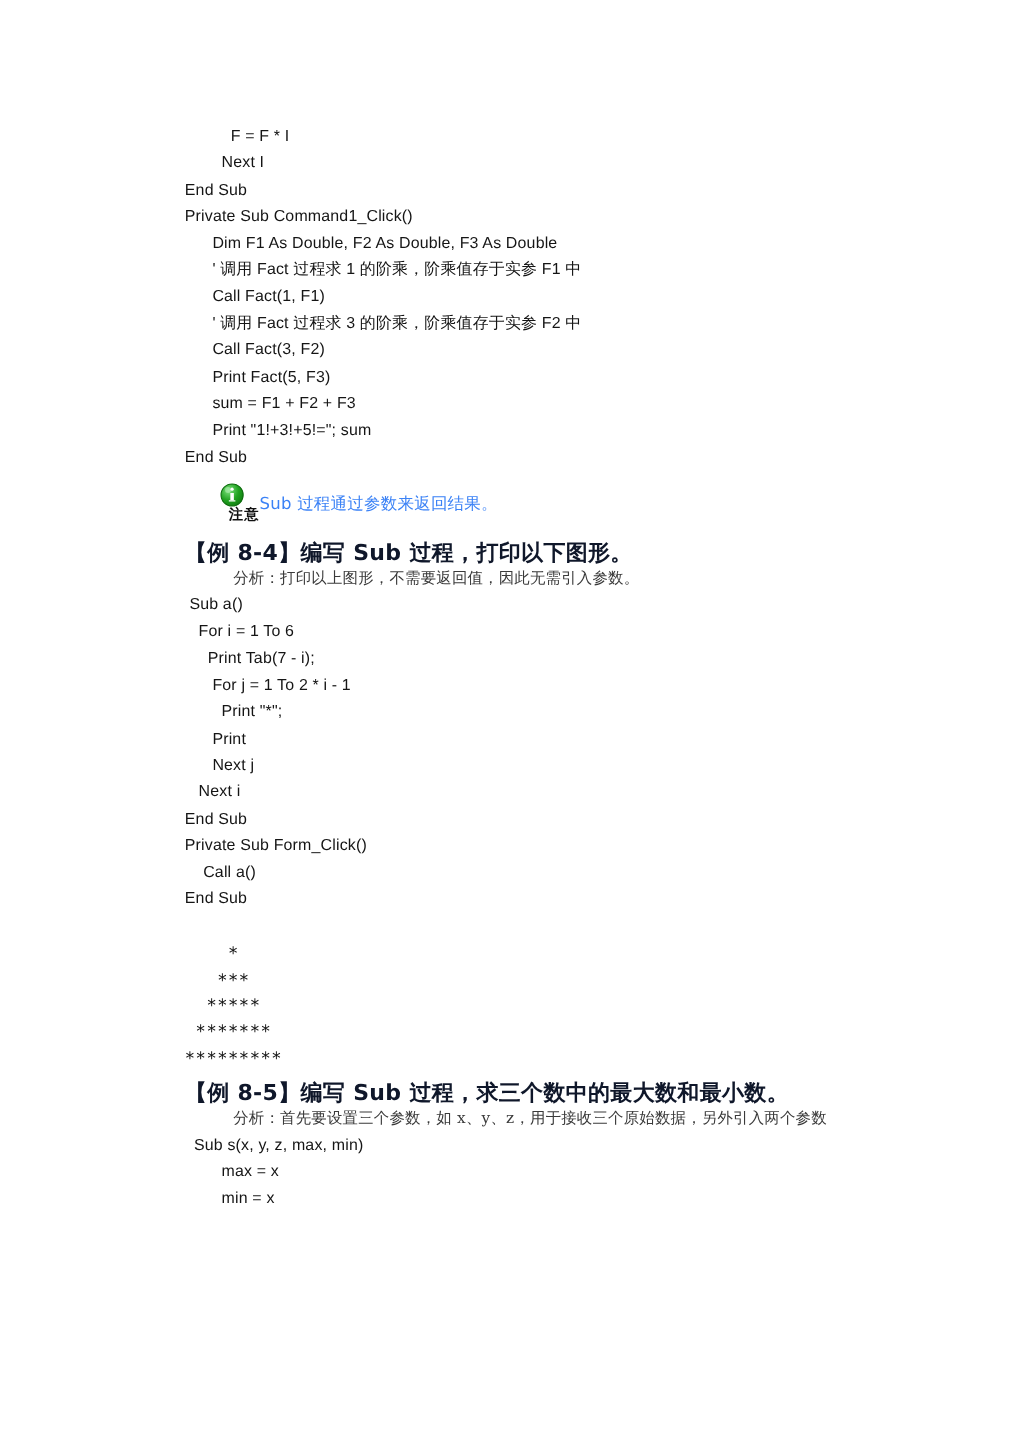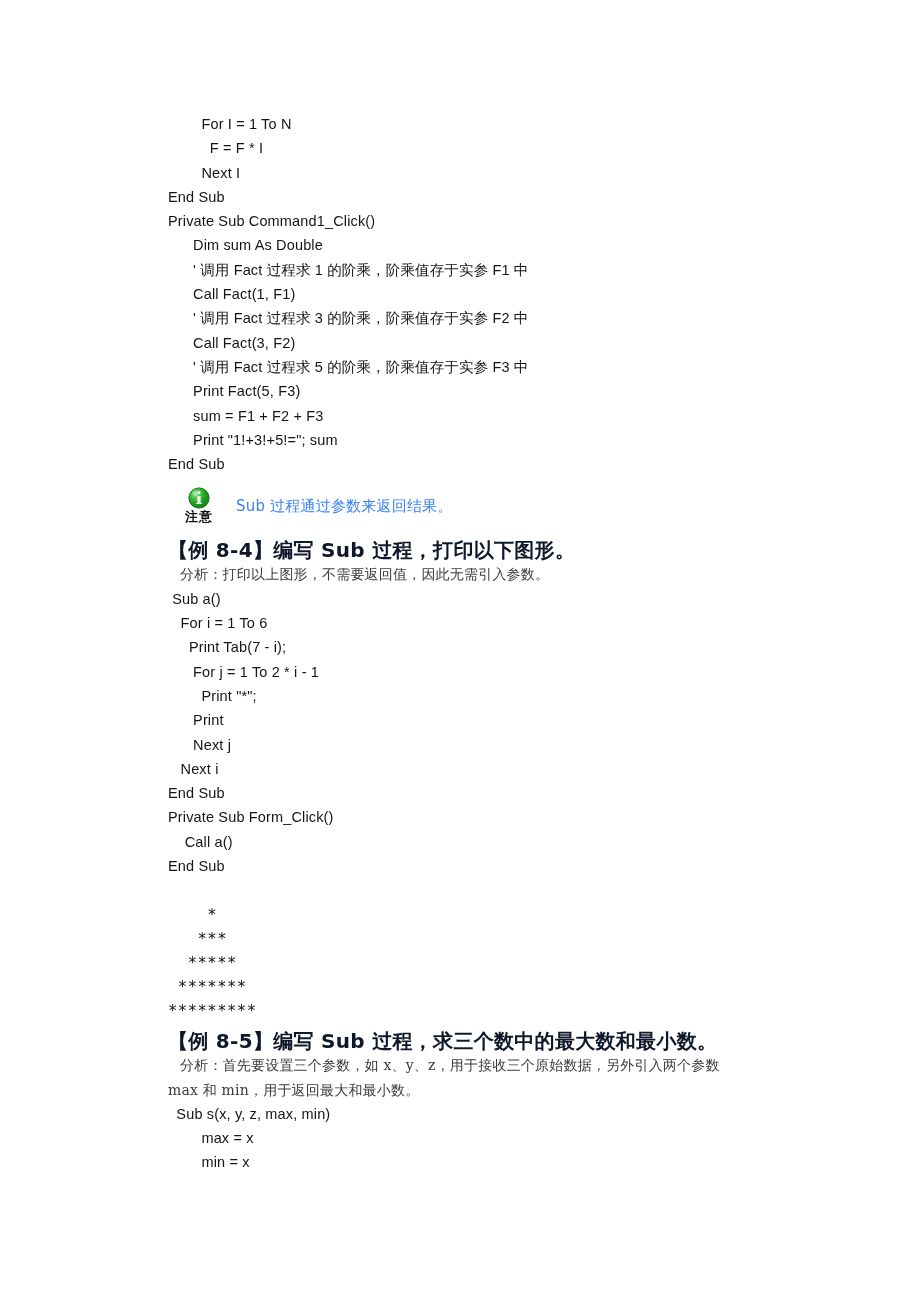--- a/index.html
+++ b/index.html
@@ -44,24 +44,24 @@
   }
 
   
   .note-block {
     position: relative;
     margin-top: 11px;
     height: 49px;
   }
   .note-icon-wrap {
     position: absolute;
-    left: 6px;
+    left: 18px;
     top: 0px;
     width: 50px;
-    text-align: center;
+    text-align: right;
   }
   .note-icon {
     width: 22px;
     height: 22px;
     margin: 0 auto;
     display: block;
   }
   .note-icon-label {
     font-family: "DejaVu Sans", sans-serif;
     font-weight: bold;
@@ -94,20 +94,21 @@
   }
 
   
   .analysis {
     font-family: "DejaVu Serif", "Liberation Serif", serif;
     font-size: 14px;
     line-height: 24.3px;
     color: #3a3a3a;
     text-indent: 12px;
     letter-spacing: 0.2px;
+    margin-left: 32px;
   }
 
   
   .star-block {
     margin-top: 26px;
     margin-bottom: 6px;
   }
   .star-row {
     font-family: "DejaVu Sans Mono", "Liberation Mono", monospace;
     font-size: 15.5px;
@@ -117,34 +118,32 @@
     letter-spacing: 0.5px;
   }
 </style>
 </head>
 <body>
 
 <div id="page">
   <div id="content">
 
     <div>
-      <div class="code-line">        For I = 1 To N</div>
       <div class="code-line">          F = F * I</div>
       <div class="code-line">        Next I</div>
       <div class="code-line">End Sub</div>
       <div class="code-line">Private Sub Command1_Click()</div>
-      <div class="code-line">      Dim sum As Double</div>
+      <div class="code-line">      Dim F1 As Double, F2 As Double, F3 As Double</div>
 
       <div class="code-line cjk">      ' 调用 Fact 过程求 1 的阶乘，阶乘值存于实参 F1 中</div>
       <div class="code-line">      Call Fact(1, F1)</div>
 
       <div class="code-line cjk">      ' 调用 Fact 过程求 3 的阶乘，阶乘值存于实参 F2 中</div>
       <div class="code-line">      Call Fact(3, F2)</div>
 
-      <div class="code-line cjk">      ' 调用 Fact 过程求 5 的阶乘，阶乘值存于实参 F3 中</div>
       <div class="code-line">      Print Fact(5, F3)</div>
 
       <div class="code-line">      sum = F1 + F2 + F3</div>
       <div class="code-line">      Print "1!+3!+5!="; sum</div>
       <div class="code-line">End Sub</div>
     </div>
 
     <div class="note-block">
       <div class="note-icon-wrap">
         <svg class="note-icon" viewBox="0 0 48 48">
@@ -187,21 +186,20 @@
     <div class="star-block">
       <div class="star-row">    *</div>
       <div class="star-row">   ***</div>
       <div class="star-row">  *****</div>
       <div class="star-row"> *******</div>
       <div class="star-row">*********</div>
     </div>
 
     <div class="example-heading">【例 8-5】编写 Sub 过程，求三个数中的最大数和最小数。</div>
     <div class="analysis">分析：首先要设置三个参数，如 x、y、z，用于接收三个原始数据，另外引入两个参数</div>
-    <div class="analysis" style="text-indent:0">max 和 min，用于返回最大和最小数。</div>
 
     <div>
       <div class="code-line">  Sub s(x, y, z, max, min)</div>
       <div class="code-line">        max = x</div>
       <div class="code-line">        min = x</div>
     </div>
 
   </div>
 </div>
 

